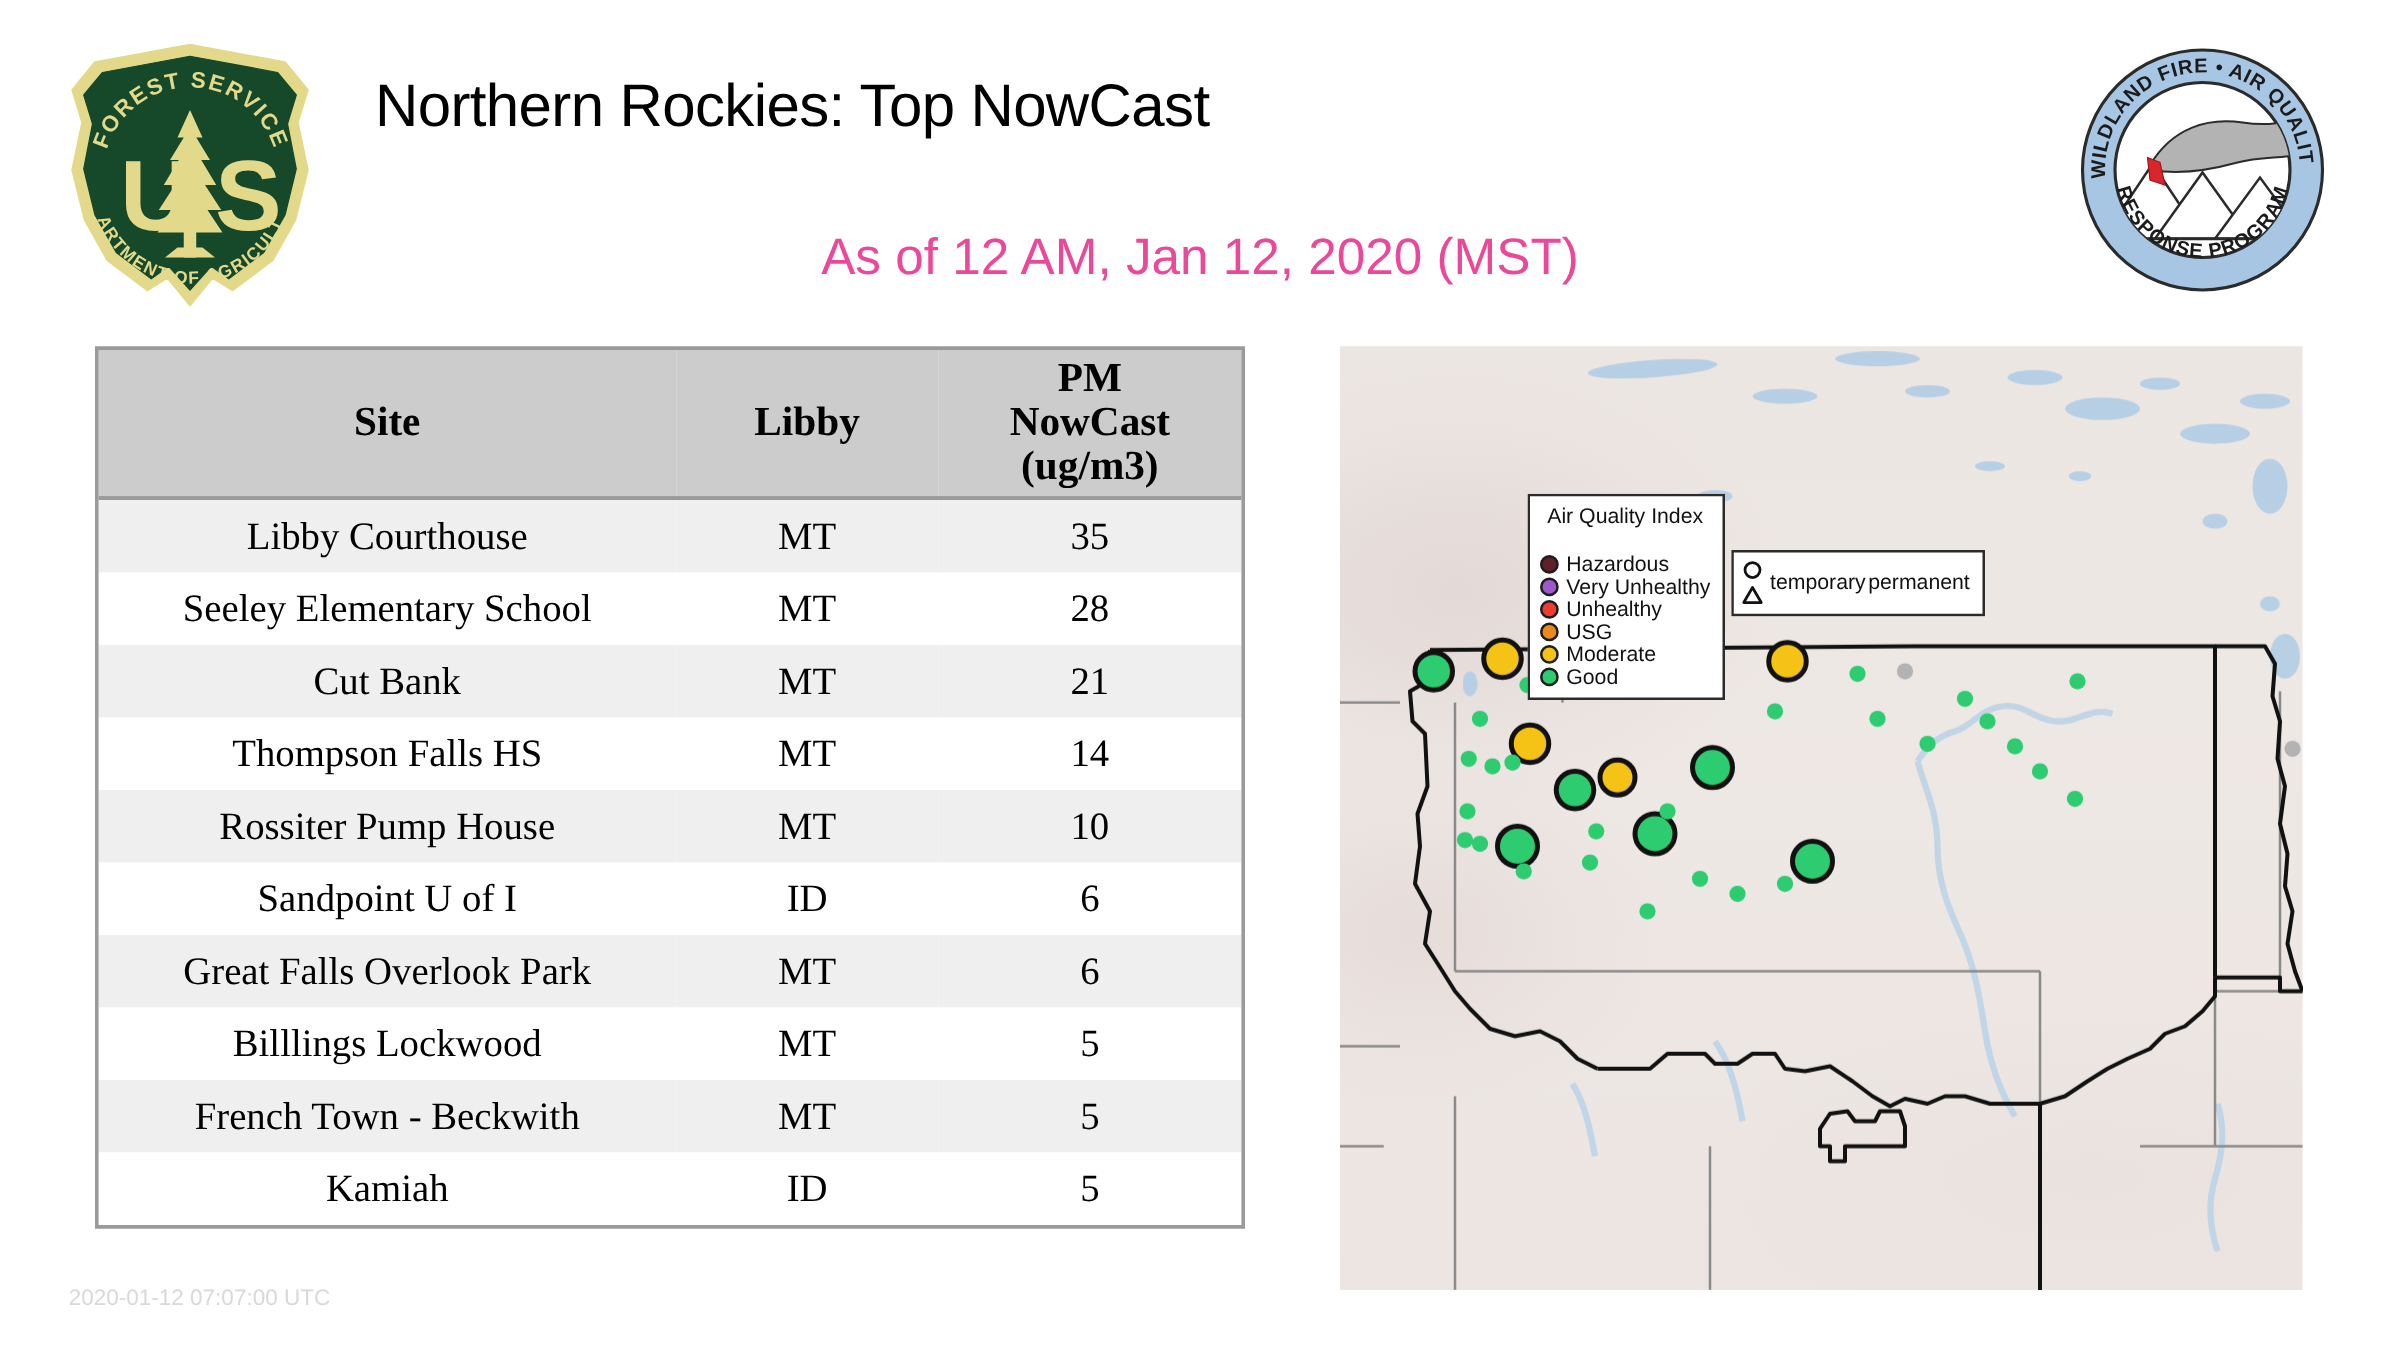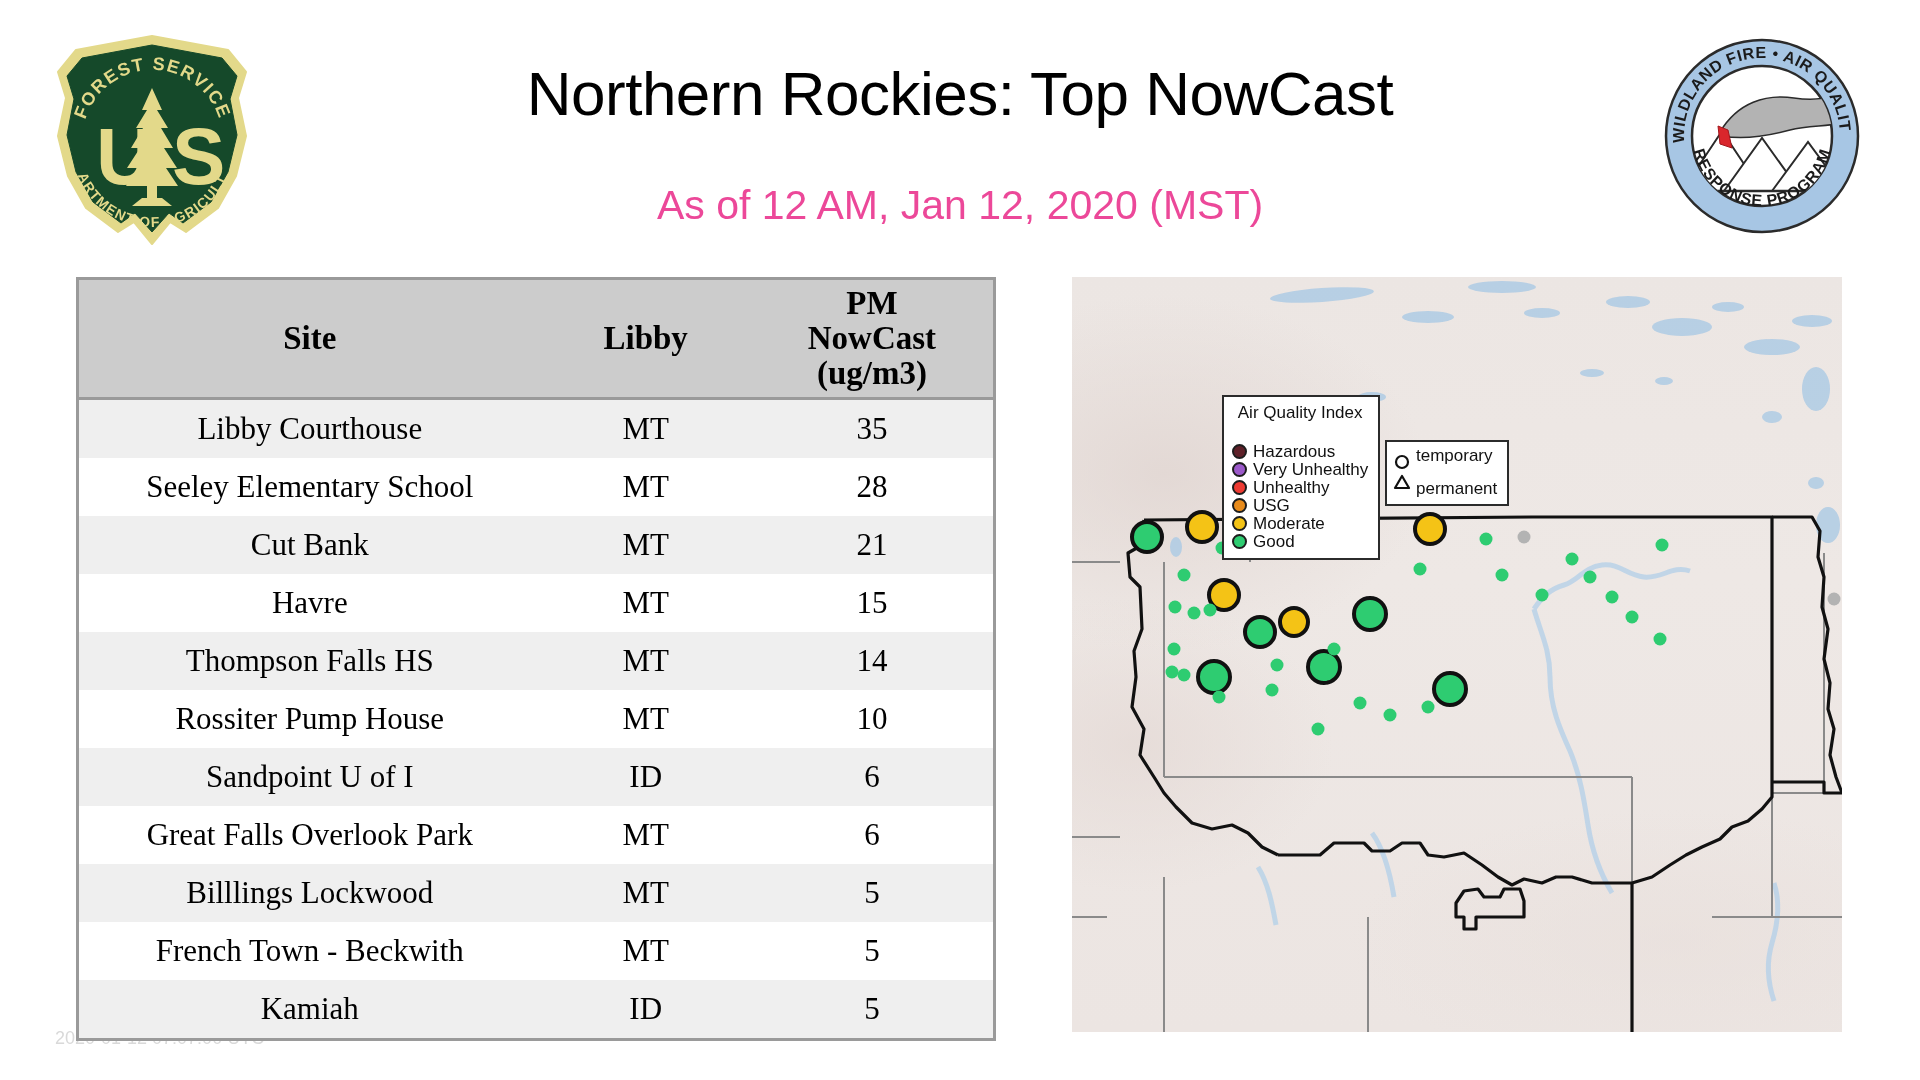--- a/index.html
+++ b/index.html
@@ -14,23 +14,22 @@
     overflow: hidden;
     font-family: "Liberation Sans", sans-serif;
   }
 
   
   #slide-title {
     position: absolute;
     left: 300px;
     top: 58px;
     width: 1320px;
-    text-align: center;
-    font-family: "Liberation Sans", sans-serif;
-    font-size: 62px;
+    font-family: "Liberation Sans", sans-serif;
+    font-size: 48px;
     font-weight: 400;
     letter-spacing: -0.5px;
     color: #000000;
     white-space: nowrap;
   }
   #slide-subtitle {
     position: absolute;
     left: 300px;
     top: 182px;
     width: 1320px;
@@ -177,21 +176,21 @@
     background: #ffffff;
     border: 2px solid #2b2b2b;
     padding: 5px 10px 6px 6px;
     display: flex;
     align-items: center;
     gap: 5px;
     font-family: "Liberation Sans", sans-serif;
     z-index: 6;
   }
   #site-type-legend .glyphs { display: flex; flex-direction: column; gap: 2px; }
-  #site-type-legend .labels { display: flex; flex-direction: column; gap: 15px; }
+  #site-type-legend .labels { display: flex; flex-direction: row; gap: 2px; }
   #site-type-legend .labels span { font-size: 17px; color: #111; line-height: 1.05; white-space: nowrap; }
 </style>
 </head>
 <body>
 
 <div id="usfs-logo">
   <svg viewBox="0 0 205 230" width="205" height="230" aria-hidden="true">
     <defs>
       <path id="usfsTopArc" d="M 36 92 A 70 70 0 0 1 169 92" fill="none"></path>
       <path id="usfsBotArc" d="M 28 150 A 80 80 0 0 0 177 150" fill="none"></path>
@@ -274,25 +273,20 @@
         </tr>
         <tr>
           <td>Seeley Elementary School</td>
           <td>MT</td>
           <td>28</td>
         </tr>
         <tr>
           <td>Cut Bank</td>
           <td>MT</td>
           <td>21</td>
-        </tr>
-        <tr>
-          <td>Havre</td>
-          <td>MT</td>
-          <td>15</td>
         </tr>
         <tr>
           <td>Thompson Falls HS</td>
           <td>MT</td>
           <td>14</td>
         </tr>
         <tr>
           <td>Rossiter Pump House</td>
           <td>MT</td>
           <td>10</td>

